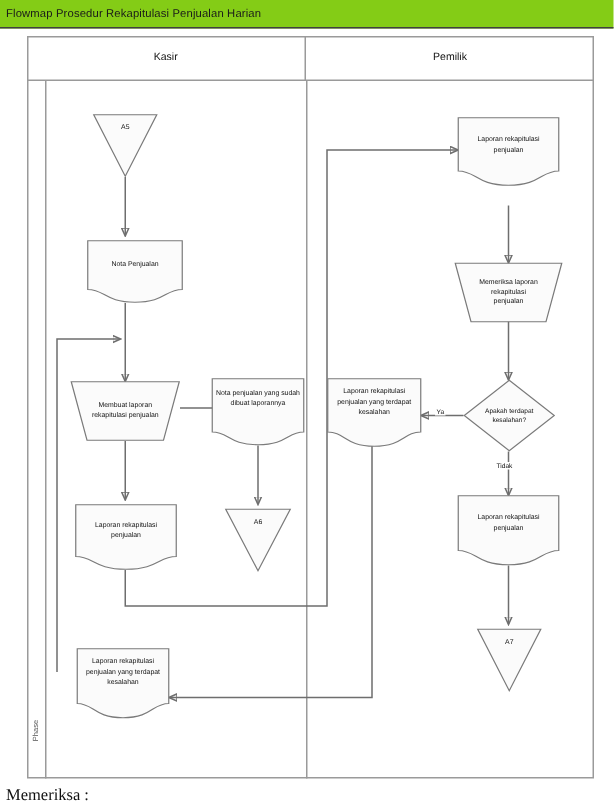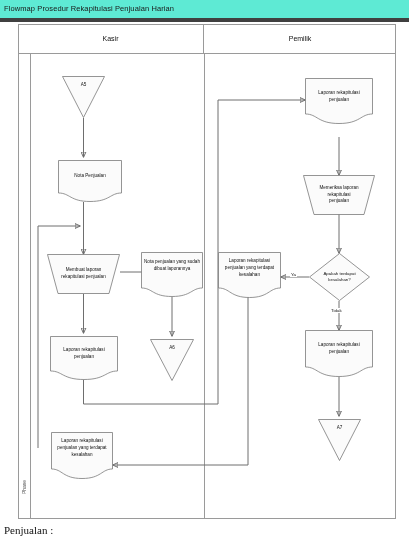--- a/index.html
+++ b/index.html
@@ -6,22 +6,22 @@
   body{
     width:409px;height:541px;
     background:#ffffff;
     font-family:"Liberation Sans", sans-serif;
     overflow:hidden;
     position:relative;
   }
   #canvas{position:absolute;left:0;top:0;width:409px;height:541px;}
   .title-bar{
     position:absolute;left:0;top:0;width:409px;height:18px;
-    border-bottom:4px solid #404040;
-    background:#5eead4;
+    border-bottom:1px solid #404040;
+    background:#84cc16;
   }
   .title-text{
     position:absolute;left:4px;top:4px;
     font-size:7.5px;color:#1a1a1a;white-space:nowrap;
     letter-spacing:0.1px;
   }
   .diagram-frame{
     position:absolute;left:18px;top:24px;width:378px;height:495px;
     border:1px solid #9a9a9a;
     background:#ffffff;
@@ -228,15 +228,15 @@
     <div class="lbl" style="padding-top:18%;">Laporan rekapitulasi penjualan</div>
   </div>
 
   <div class="shape tri" style="left:318px;top:419px;width:43px;height:42px;">
     <svg class="shape-svg" width="43" height="42" viewBox="0 0 43 42">
       <path class="fillpath" d="M0.5,0.5 L42.5,0.5 L21.5,41.5 z"></path>
     </svg>
     <div class="lbl">A7</div>
   </div>
 
-  <div class="keterangan">Penjualan :</div>
+  <div class="keterangan">Memeriksa :</div>
 
 </div>
 
 </body></html>

